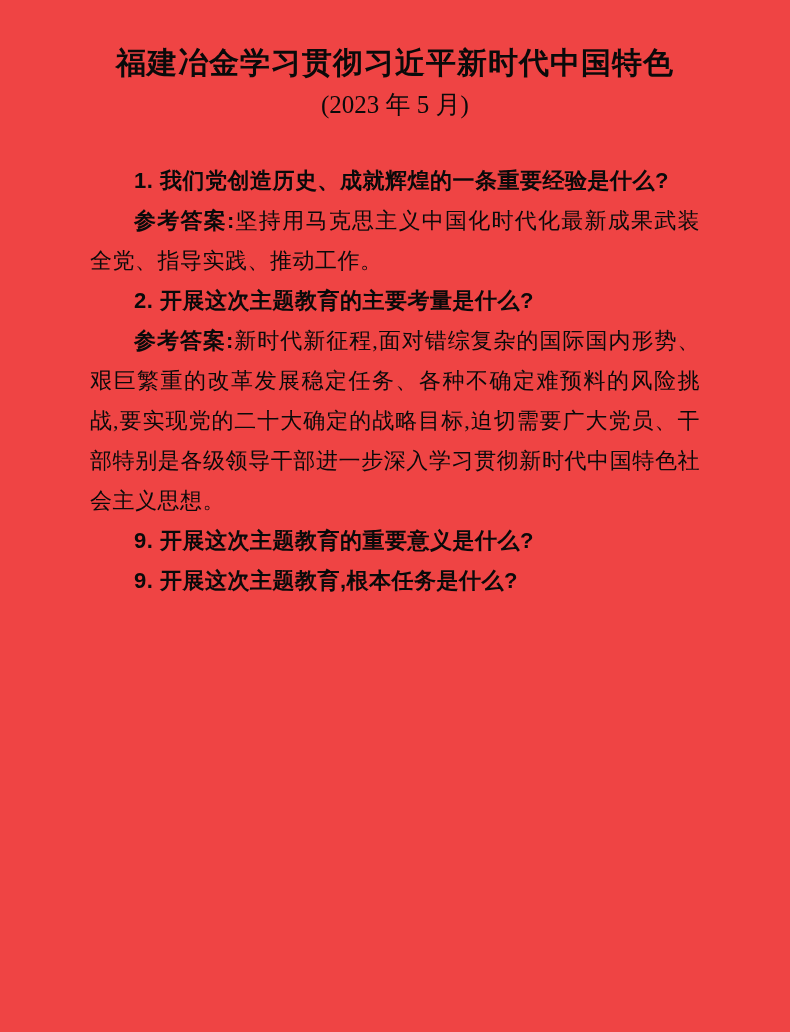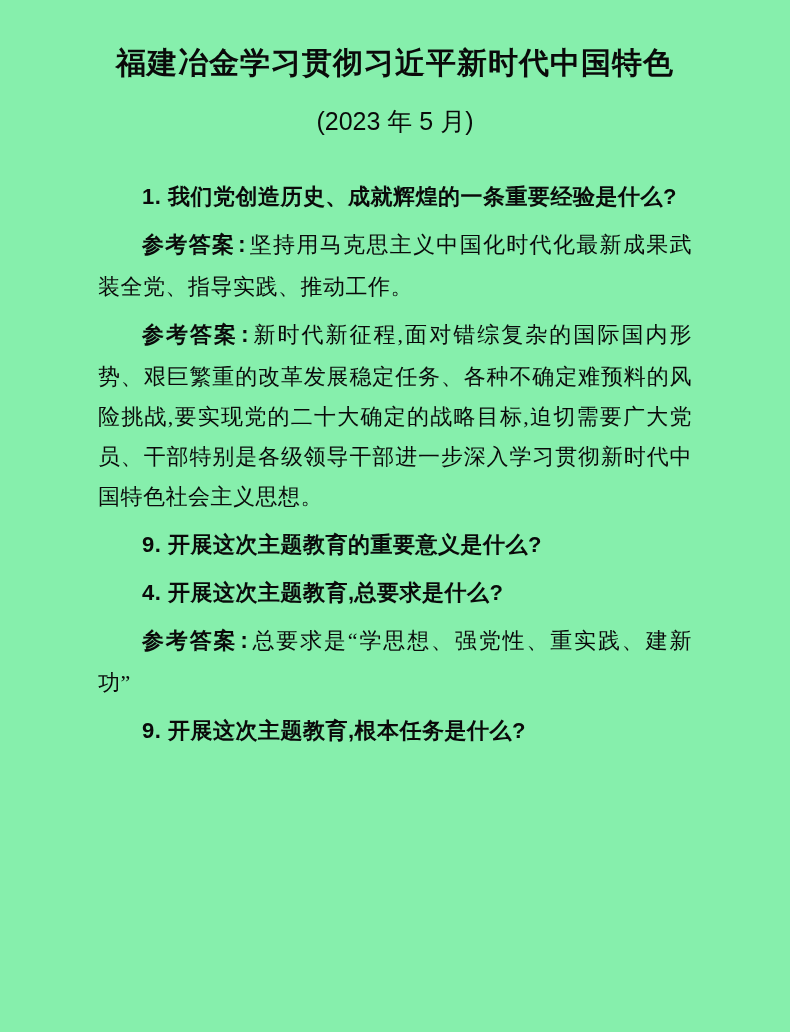--- a/index.html
+++ b/index.html
@@ -12,64 +12,64 @@
     height: 1032px;
     overflow: hidden;
     color: #111111;
     font-family: "Liberation Serif", serif;
   }
   .page {
     box-sizing: border-box;
     width: 790px;
     height: 1032px;
     padding: 42px 90px 0 90px;
-    background: #86efac;
+    background: #ef4444;
   }
   .doc-header {
     text-align: center;
   }
   .doc-title {
     margin: 0;
     font-family: "Liberation Serif", serif;
     font-weight: bold;
     font-size: 30px;
     line-height: 42px;
     letter-spacing: 1px;
     color: #0a0a0a;
   }
   .date-line {
-    margin: 16px;
-    font-family: Liberation Sans, sans-serif;
+    margin: 0;
+    font-family: Liberation Serif, serif;
     font-size: 25px;
     line-height: 42px;
     font-weight: normal;
     color: #0a0a0a;
   }
   .content {
     margin-top: 35px;
   }
   .content p {
-    margin: 8px;
+    margin: 0;
     font-size: 22px;
     line-height: 40px;
     letter-spacing: 0.5px;
     text-align: justify;
     text-indent: 2em;
     color: #0a0a0a;
   }
   .question {
     font-family: "Liberation Sans", sans-serif;
     font-weight: bold;
   }
   .answer {
     font-family: "Liberation Serif", serif;
     font-weight: normal;
   }
   .answer .answer-label {
-    font-family: Liberation Mono, monospace;
+    font-family: Liberation Sans, sans-serif;
     font-weight: bold;
   }
 </style>
 </head>
 <body>
 
 <div class="page">
 
   <div class="doc-header">
     <h1 class="doc-title">
@@ -79,31 +79,28 @@
   </div>
 
   <div class="content">
 
     <div>
       <p class="question">1. 我们党创造历史、成就辉煌的一条重要经验是什么?</p>
       <p class="answer"><span class="answer-label">参考答案:</span><span>坚持用马克思主义中国化时代化最新成果武装全党、指导实践、推动工作。</span></p>
     </div>
 
     <div>
+      <p class="question">2. 开展这次主题教育的主要考量是什么?</p>
       <p class="answer"><span class="answer-label">参考答案:</span><span>新时代新征程,面对错综复杂的国际国内形势、艰巨繁重的改革发展稳定任务、各种不确定难预料的风险挑战,要实现党的二十大确定的战略目标,迫切需要广大党员、干部特别是各级领导干部进一步深入学习贯彻新时代中国特色社会主义思想。</span></p>
     </div>
 
     <div>
       <p class="question">9. 开展这次主题教育的重要意义是什么?</p>
     </div>
 
-    <div>
-      <p class="question">4. 开展这次主题教育,总要求是什么?</p>
-      <p class="answer"><span class="answer-label">参考答案:</span><span>总要求是“学思想、强党性、重实践、建新功”</span></p>
-    </div>
 
     <div>
       <p class="question">9. 开展这次主题教育,根本任务是什么?</p>
     </div>
 
   </div>
 
 </div>
 
 </body></html>

